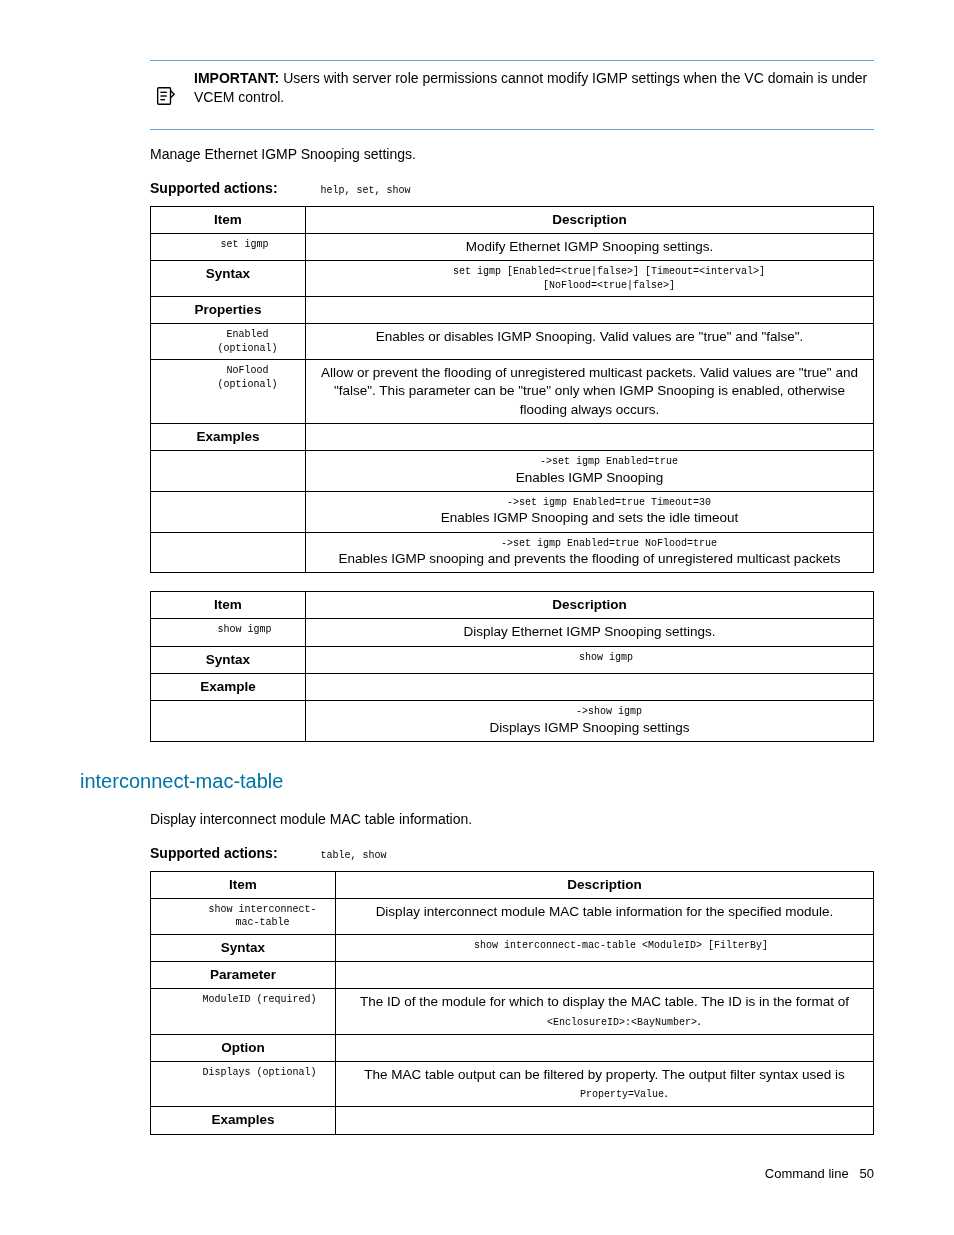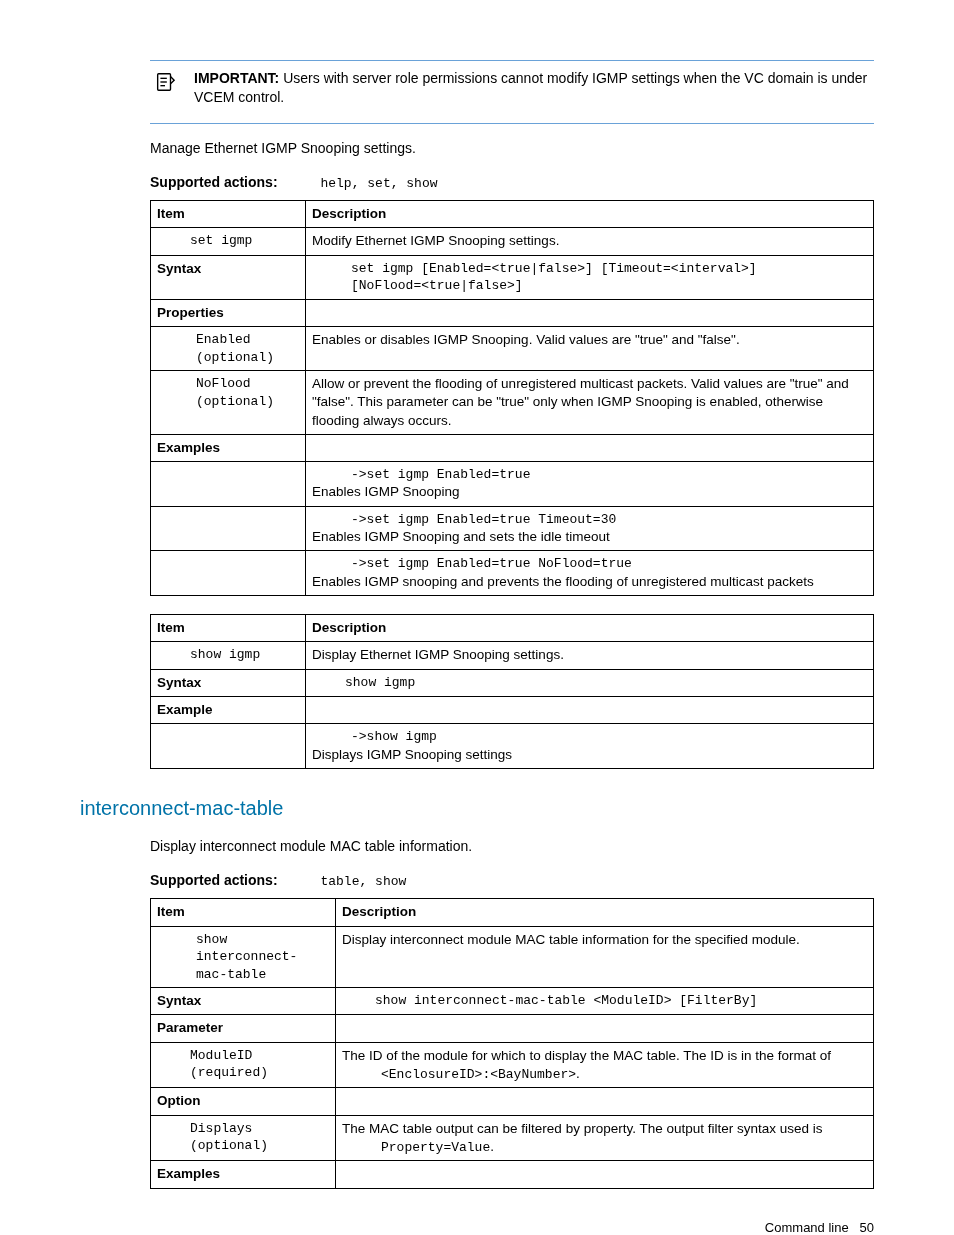--- a/index.html
+++ b/index.html
@@ -11,59 +11,59 @@
     width: 954px;
     box-sizing: border-box;
     line-height: 1.35;
   }
   .content-indent {
     margin-left: 70px;
   }
   .important-box {
     border-top: 1px solid #6aa2d8;
     border-bottom: 1px solid #6aa2d8;
-    padding: 8px 0 16px 0;
+    padding: 8px 0 22px 0;
     margin-bottom: 14px;
     display: flex;
-    align-items: flex-start;
+    align-items: flex-end;
   }
   .important-icon-wrap {
     width: 40px;
     display: flex;
     justify-content: flex-start;
     padding-left: 4px;
     padding-top: 2px;
   }
   .important-text {
     flex: 1;
     padding-right: 4px;
   }
   .important-label {
     font-weight: bold;
   }
   p { margin: 15px 0; }
   .supported-actions { margin: 10px 0 8px 0; }
   .supported-actions .bold { font-weight: bold; }
   .code {
     font-family: "Courier New", Courier, monospace;
-    font-size: 13px;
+    font-size: 10px;
     padding-left: 39px;
   }
   table {
     border-collapse: collapse;
     width: 100%;
     margin-bottom: 18px;
     table-layout: fixed;
   }
   table td, table th {
     border: 1px solid #000;
     padding: 4px 6px;
     vertical-align: top;
     font-size: 13.5px;
-    text-align: left;
+    text-align: center;
   }
   table th {
     font-weight: bold;
   }
   .col1-a { width: 155px; }
   .col1-b { width: 185px; }
   h1.section-title {
     color: #0073a8;
     font-size: 20px;
     font-weight: normal;

